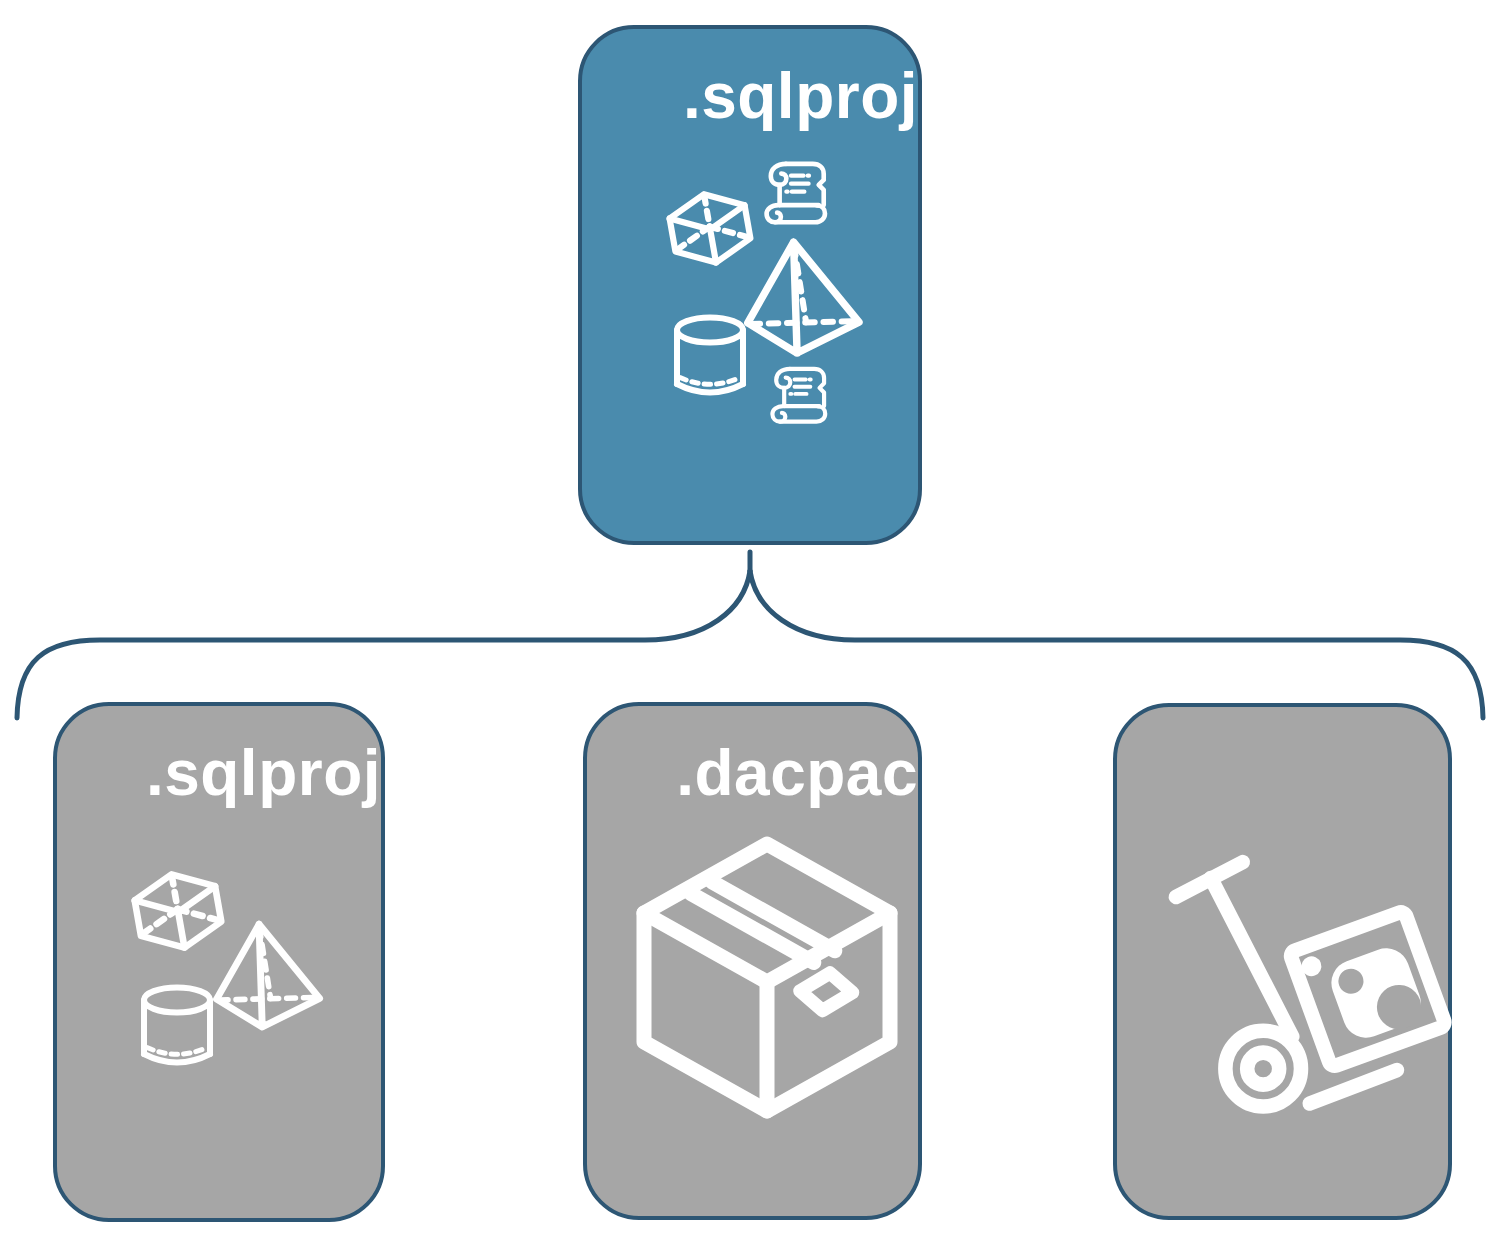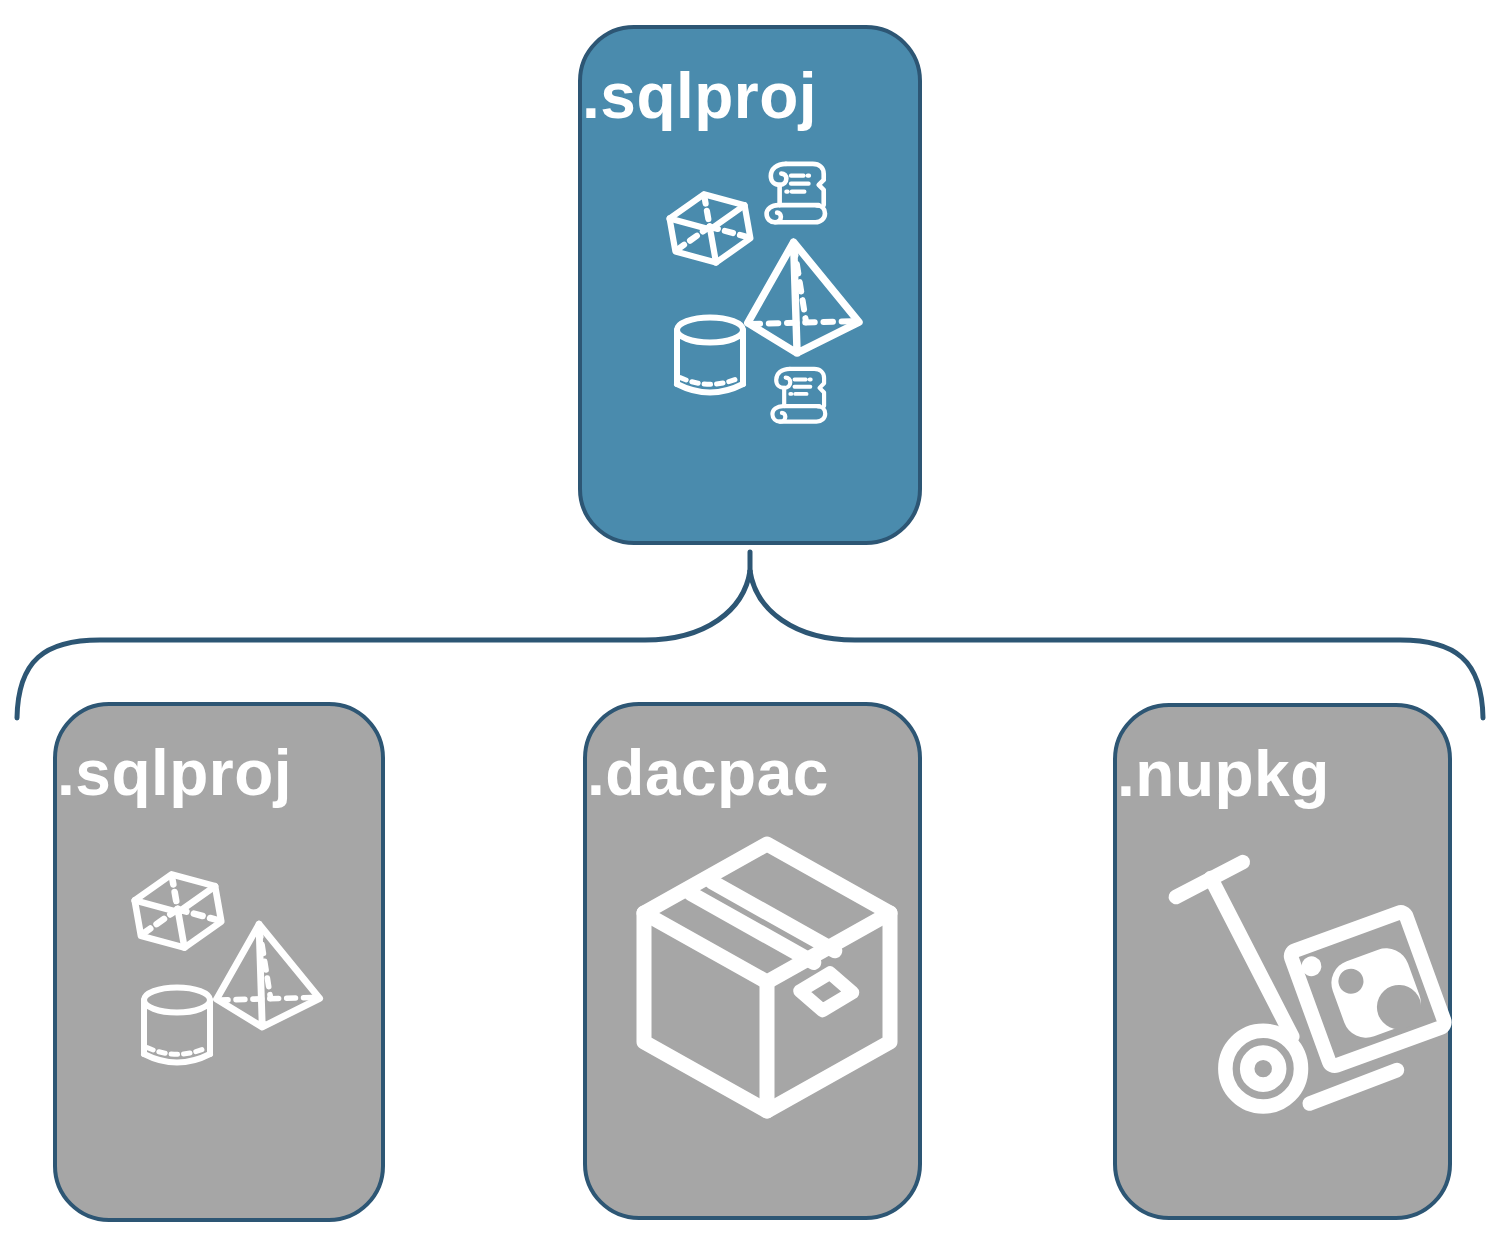--- a/index.html
+++ b/index.html
@@ -9,21 +9,21 @@
   .canvas{
     position:relative; width:1500px; height:1250px; background:#fff;
     font-family:"Liberation Sans", sans-serif; overflow:hidden;
   }
   .node{
     position:absolute; border:4px solid var(--navy); border-radius:56px; box-sizing:border-box;
   }
   .node.teal{ background:var(--teal); }
   .node.gray{ background:var(--gray); }
   .node-title{
-    text-align:left; margin-top:34px; font-size:64px; font-weight:700;
+    text-align:right; margin-top:34px; font-size:64px; font-weight:700;
     color:var(--white); letter-spacing:0.5px; line-height:1.05;
   }
   .icon{ position:absolute; }
   .connector-label{
     position:absolute; left:812px; top:572px; font-size:50px; font-weight:700;
     color:var(--label); white-space:nowrap;
   }
   .brace-svg{ position:absolute; left:0; top:0; width:1500px; height:1250px; pointer-events:none; }
   .defs-holder{ position:absolute; width:0; height:0; overflow:hidden; }
 </style>
@@ -153,19 +153,18 @@
   </div>
 
   <div class="node gray" style="left:583px; top:702px; width:339px; height:518px;">
     <div class="node-title">.dacpac</div>
     <svg class="icon" style="left:30px; top:120px; width:300px; height:300px;">
         <use href="#icon-package"></use>
       </svg>
   </div>
 
   <div class="node gray" style="left:1113px; top:703px; width:339px; height:517px;">
-    <div class="node-title">.nupkg</div>
     <svg class="icon" style="left:24px; top:126px; width:320px; height:320px;">
         <use href="#icon-handtruck"></use>
       </svg>
   </div>
 
 </div>
 
 </body></html>

